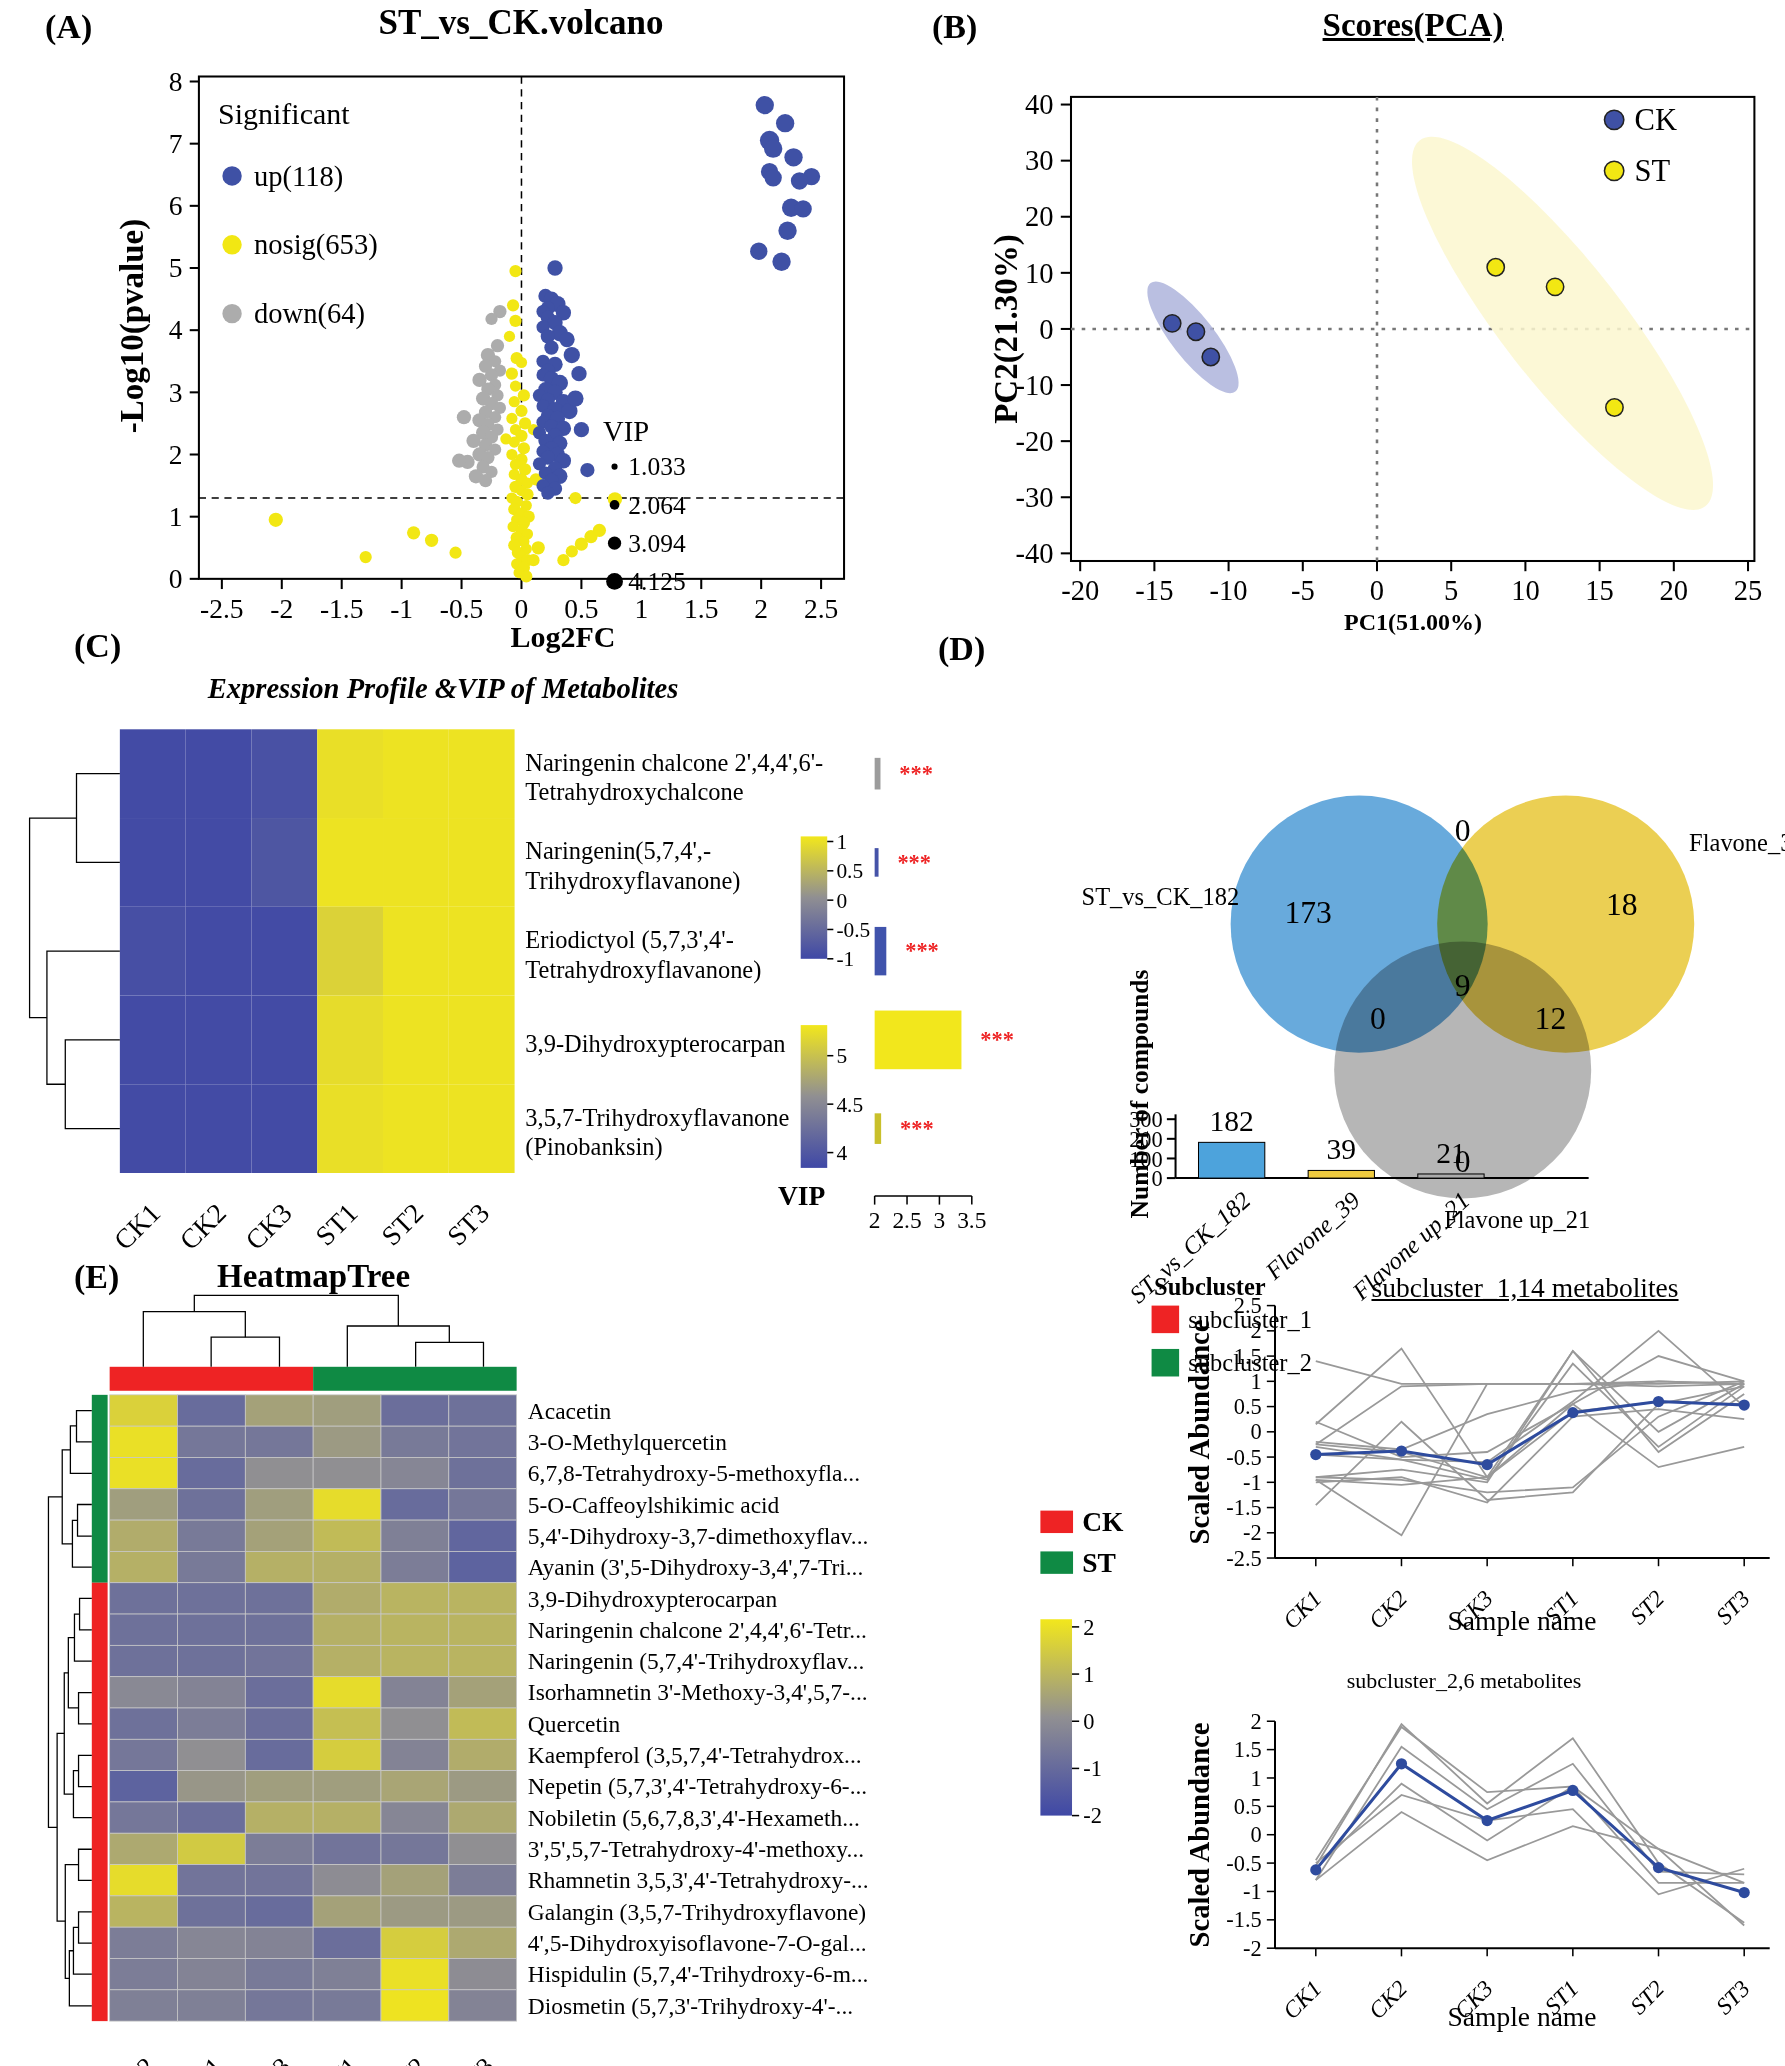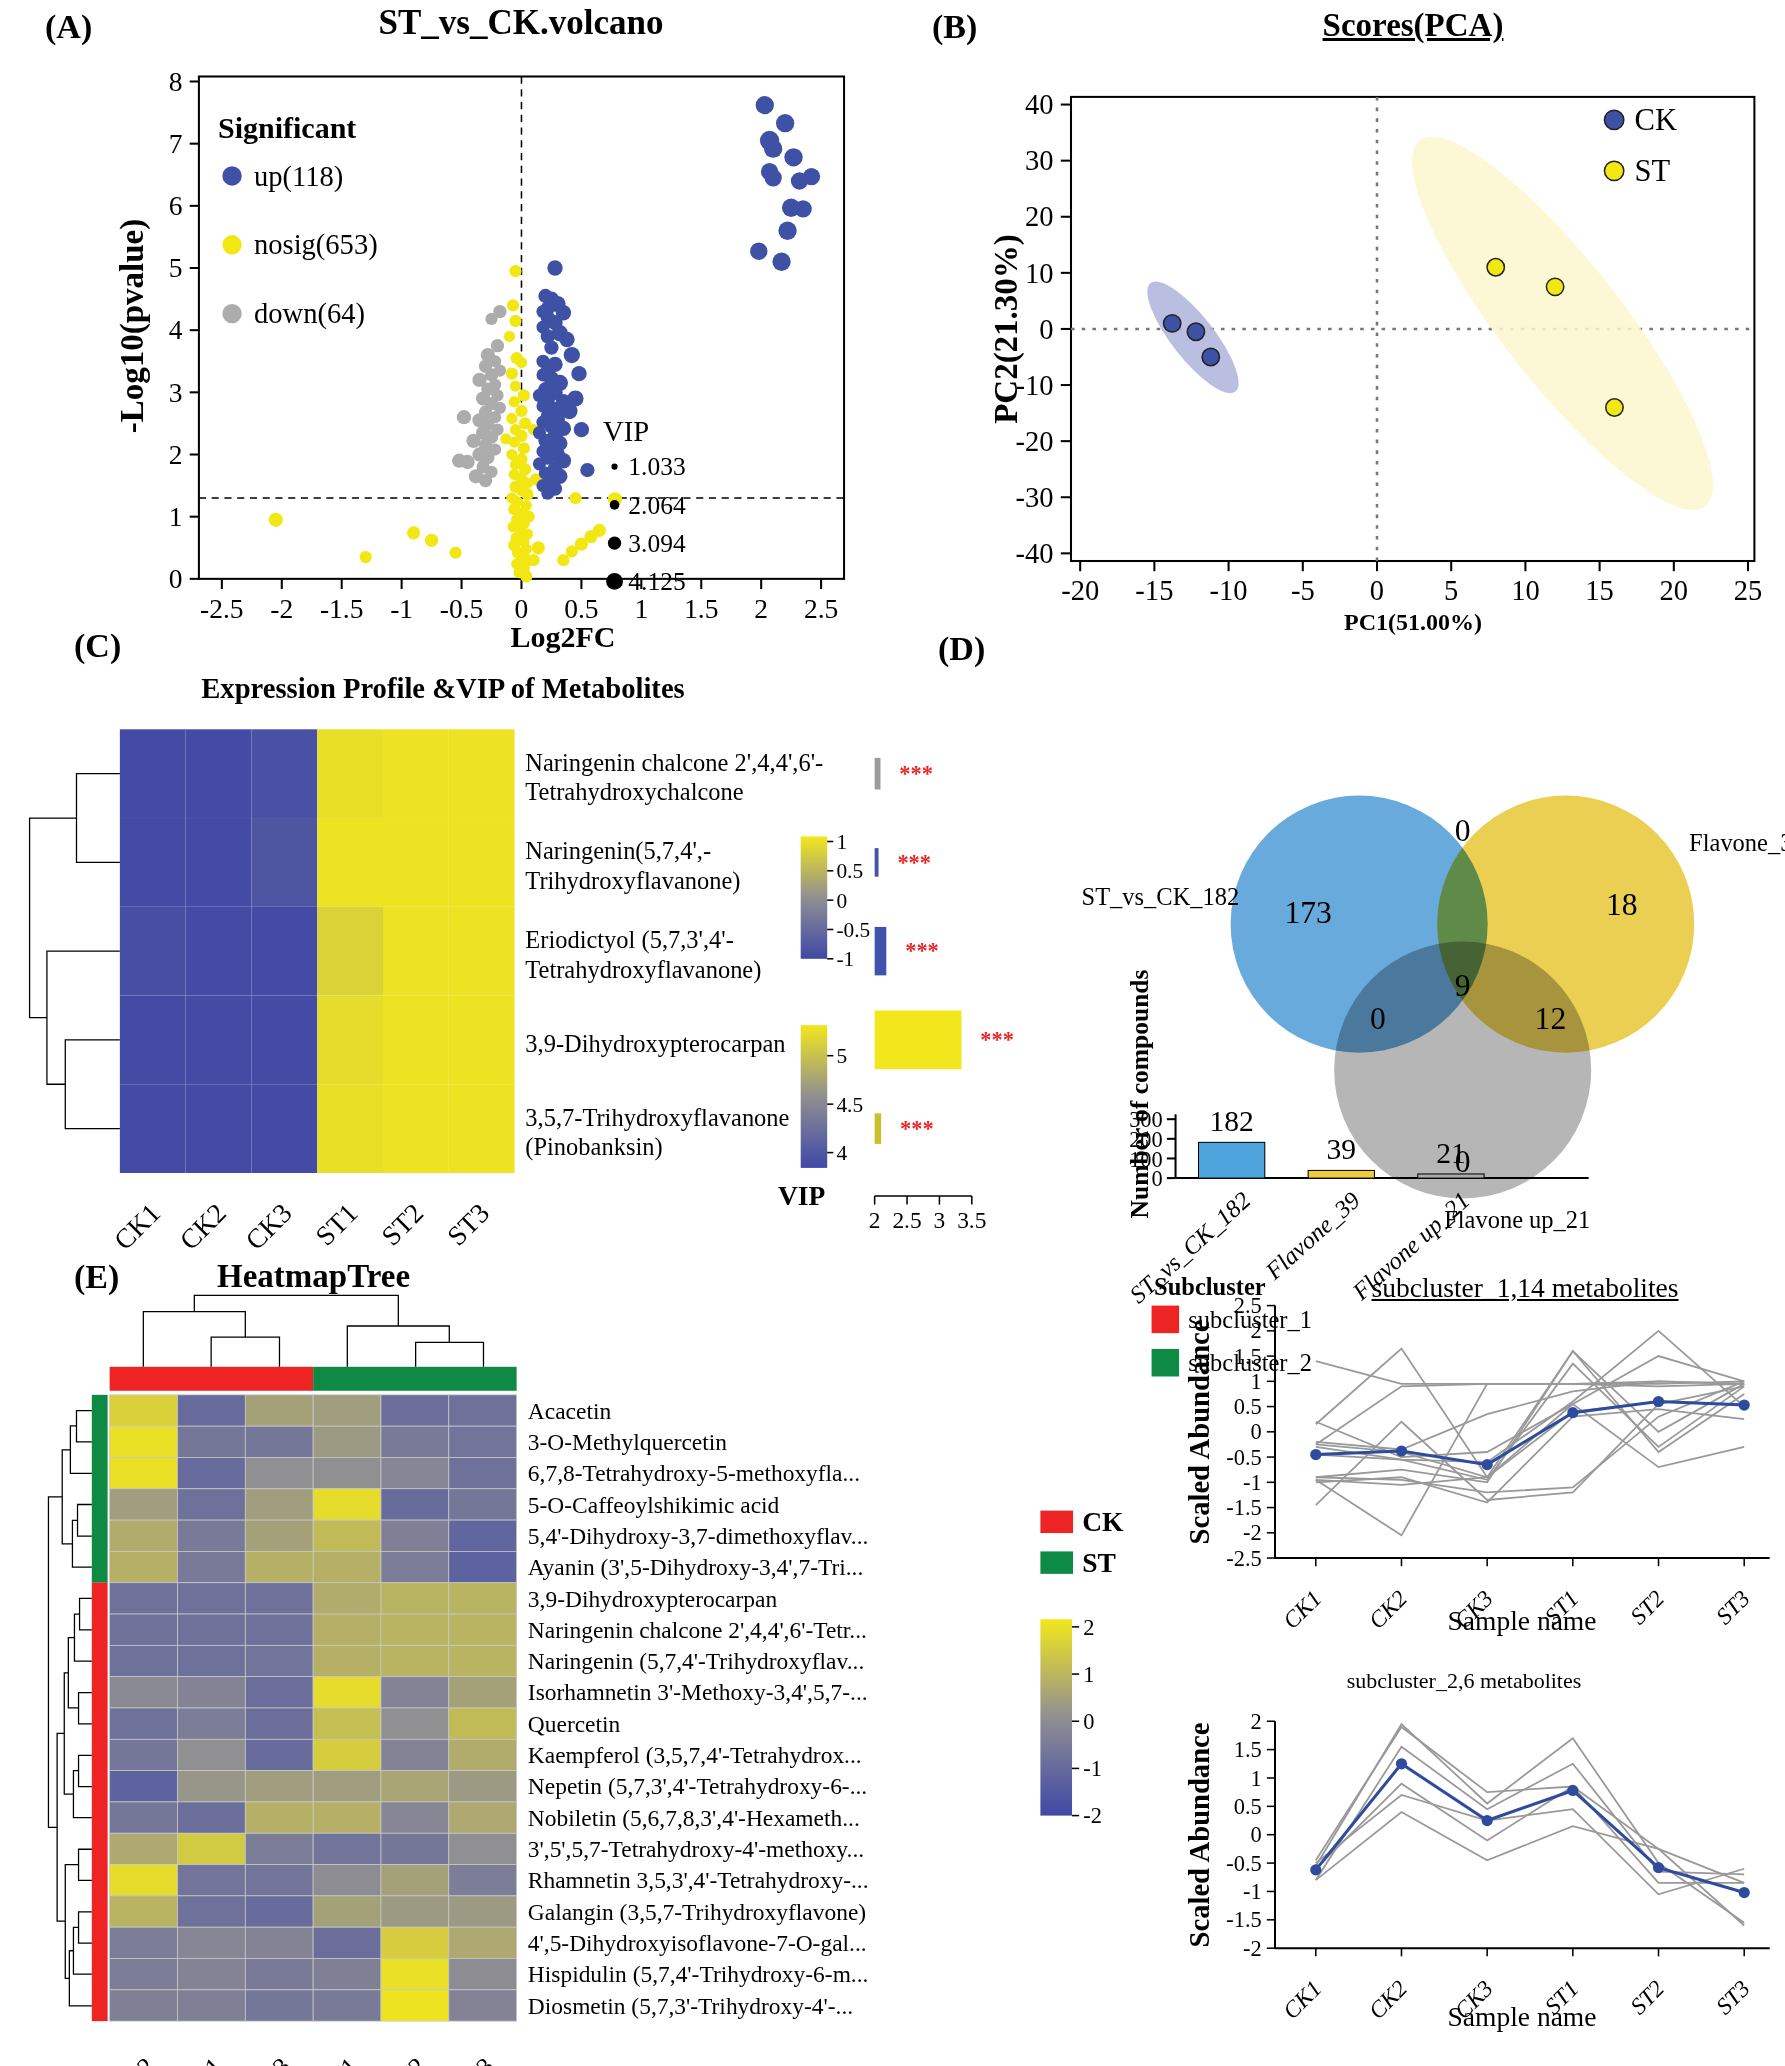--- a/index.html
+++ b/index.html
@@ -714,30 +714,30 @@
       <circle cx="2916" cy="3569.6875" r="11" fill="#2E4B9E"></circle>
       <circle cx="3084" cy="3510.725" r="11" fill="#2E4B9E"></circle>
       <circle cx="3252" cy="3662.025" r="11" fill="#2E4B9E"></circle>
       <circle cx="3420" cy="3710.975" r="11" fill="#2E4B9E"></circle>
     </svg>
 
   <div class="t b" style="left:45px;top:9.2px;font-size:34px;">(A)</div>
   <div class="t b cx" style="left:521px;top:5.1px;font-size:35px;">ST_vs_CK.volcano</div>
   <div class="t b rot" style="left:132px;top:326px;font-size:33px;">-Log10(pvalue)</div>
   <div class="t b cx" style="left:521px;top:621px;font-size:30px;margin-left:42px;">Log2FC</div>
-  <div class="t" style="left:218px;top:112px;font-size:30px;font-weight:bold;">Significant</div>
+  <div class="t" style="left:218px;top:98px;font-size:30px;">Significant</div>
   <div class="t" style="left:603px;top:417px;font-size:28.6px;">VIP</div>
 
   <div class="t b" style="left:932px;top:9.2px;font-size:34px;">(B)</div>
   <div class="t b cx" style="left:1413px;top:8.2px;font-size:33px;text-decoration:underline;">Scores(PCA)</div>
   <div class="t b rot" style="left:1006px;top:329px;font-size:33px;">PC2(21.30%)</div>
   <div class="t b cx" style="left:1413px;top:610px;font-size:24px;">PC1(51.00%)</div>
 
   <div class="t b" style="left:74px;top:628px;font-size:34px;">(C)</div>
-  <div class="t b cx" style="left:443px;top:674px;font-size:28.6px;">Expression Profile &amp;VIP of Metabolites</div>
+  <div class="t b cx" style="left:443px;top:674px;font-size:28.6px;font-style:italic;">Expression Profile &amp;VIP of Metabolites</div>
   <div class="t b" style="left:778px;top:1182px;font-size:27.5px;">VIP</div>
 
   <div class="t b" style="left:938px;top:631px;font-size:34px;">(D)</div>
   <div class="t b rot" style="left:1140px;top:1094px;font-size:25.5px;">Number of compounds</div>
 
   <div class="t b" style="left:74px;top:1259px;font-size:34px;">(E)</div>
   <div class="t b" style="left:217px;top:1259px;font-size:33px;">HeatmapTree</div>
   <div class="t b" style="left:1142px;top:1274px;font-size:24.5px;margin-left:12px;">Subcluster</div>
 
   <div class="t cx" style="left:1525px;top:1274px;font-size:27.5px;text-decoration:underline;">subcluster_1,14 metabolites</div>

